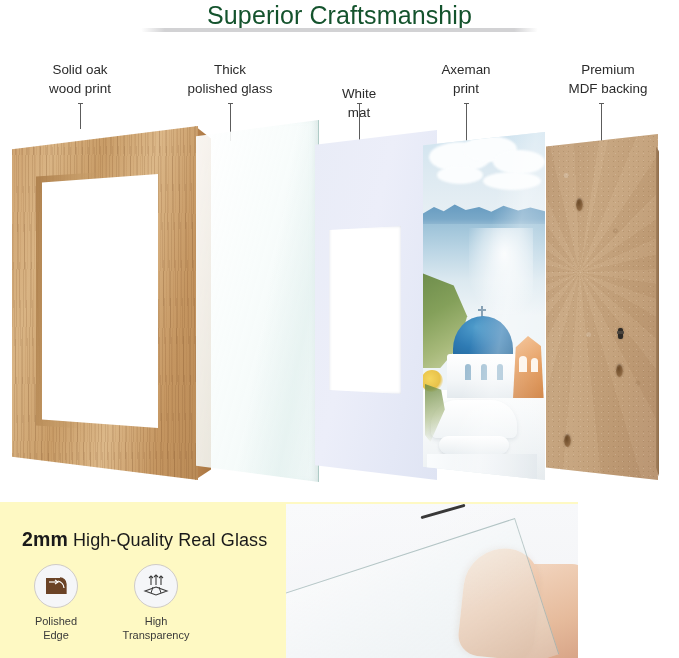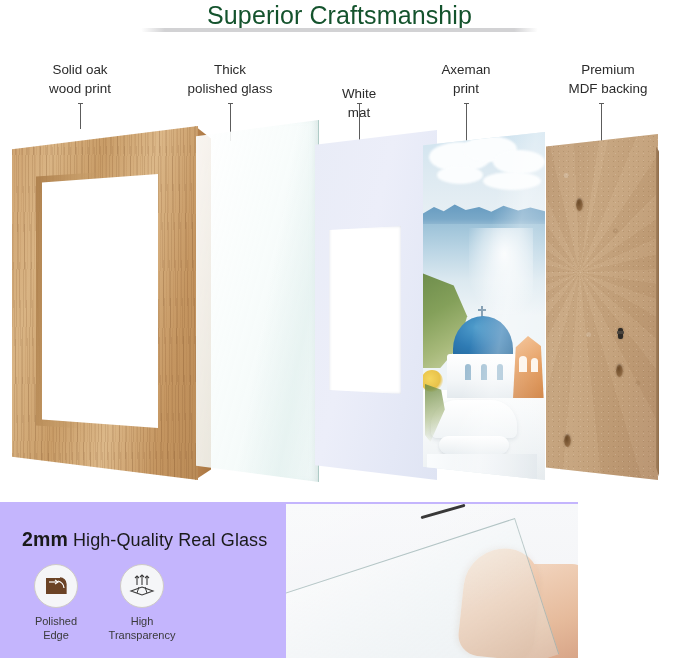--- a/index.html
+++ b/index.html
@@ -322,37 +322,37 @@
     position: absolute;
     right: -2px; top: 0; width: 3px; height: 346px;
     clip-path: polygon(0% 3.6%, 100% 5%, 100% 99%, 0% 96.4%);
     background: linear-gradient(to right, #a3805c, #8e6d4c);
   }
 
   
   #bottom-panel {
     position: absolute;
     left: 0; top: 502px; width: 578px; height: 156px;
-    background: #c4b5fd;
+    background: #fef9c3;
     overflow: hidden;
   }
   #glass-claim {
     position: absolute;
     left: 22px; top: 26px;
     font-size: 18px;
     color: #1a1a1a;
     letter-spacing: 0.1px;
     white-space: nowrap;
   }
   #glass-claim .strong { font-weight: 700; font-size: 19.5px; }
   #features {
     position: absolute;
     left: 14px; top: 62px;
     display: flex;
-    gap: 2px;
+    gap: 16px;
   }
   .feature {
     width: 84px;
     text-align: center;
   }
   .feat-circle {
     width: 42px; height: 42px;
     margin: 0 auto 6px auto;
     border: 1.2px solid #cfcbc7;
     border-radius: 50%;

